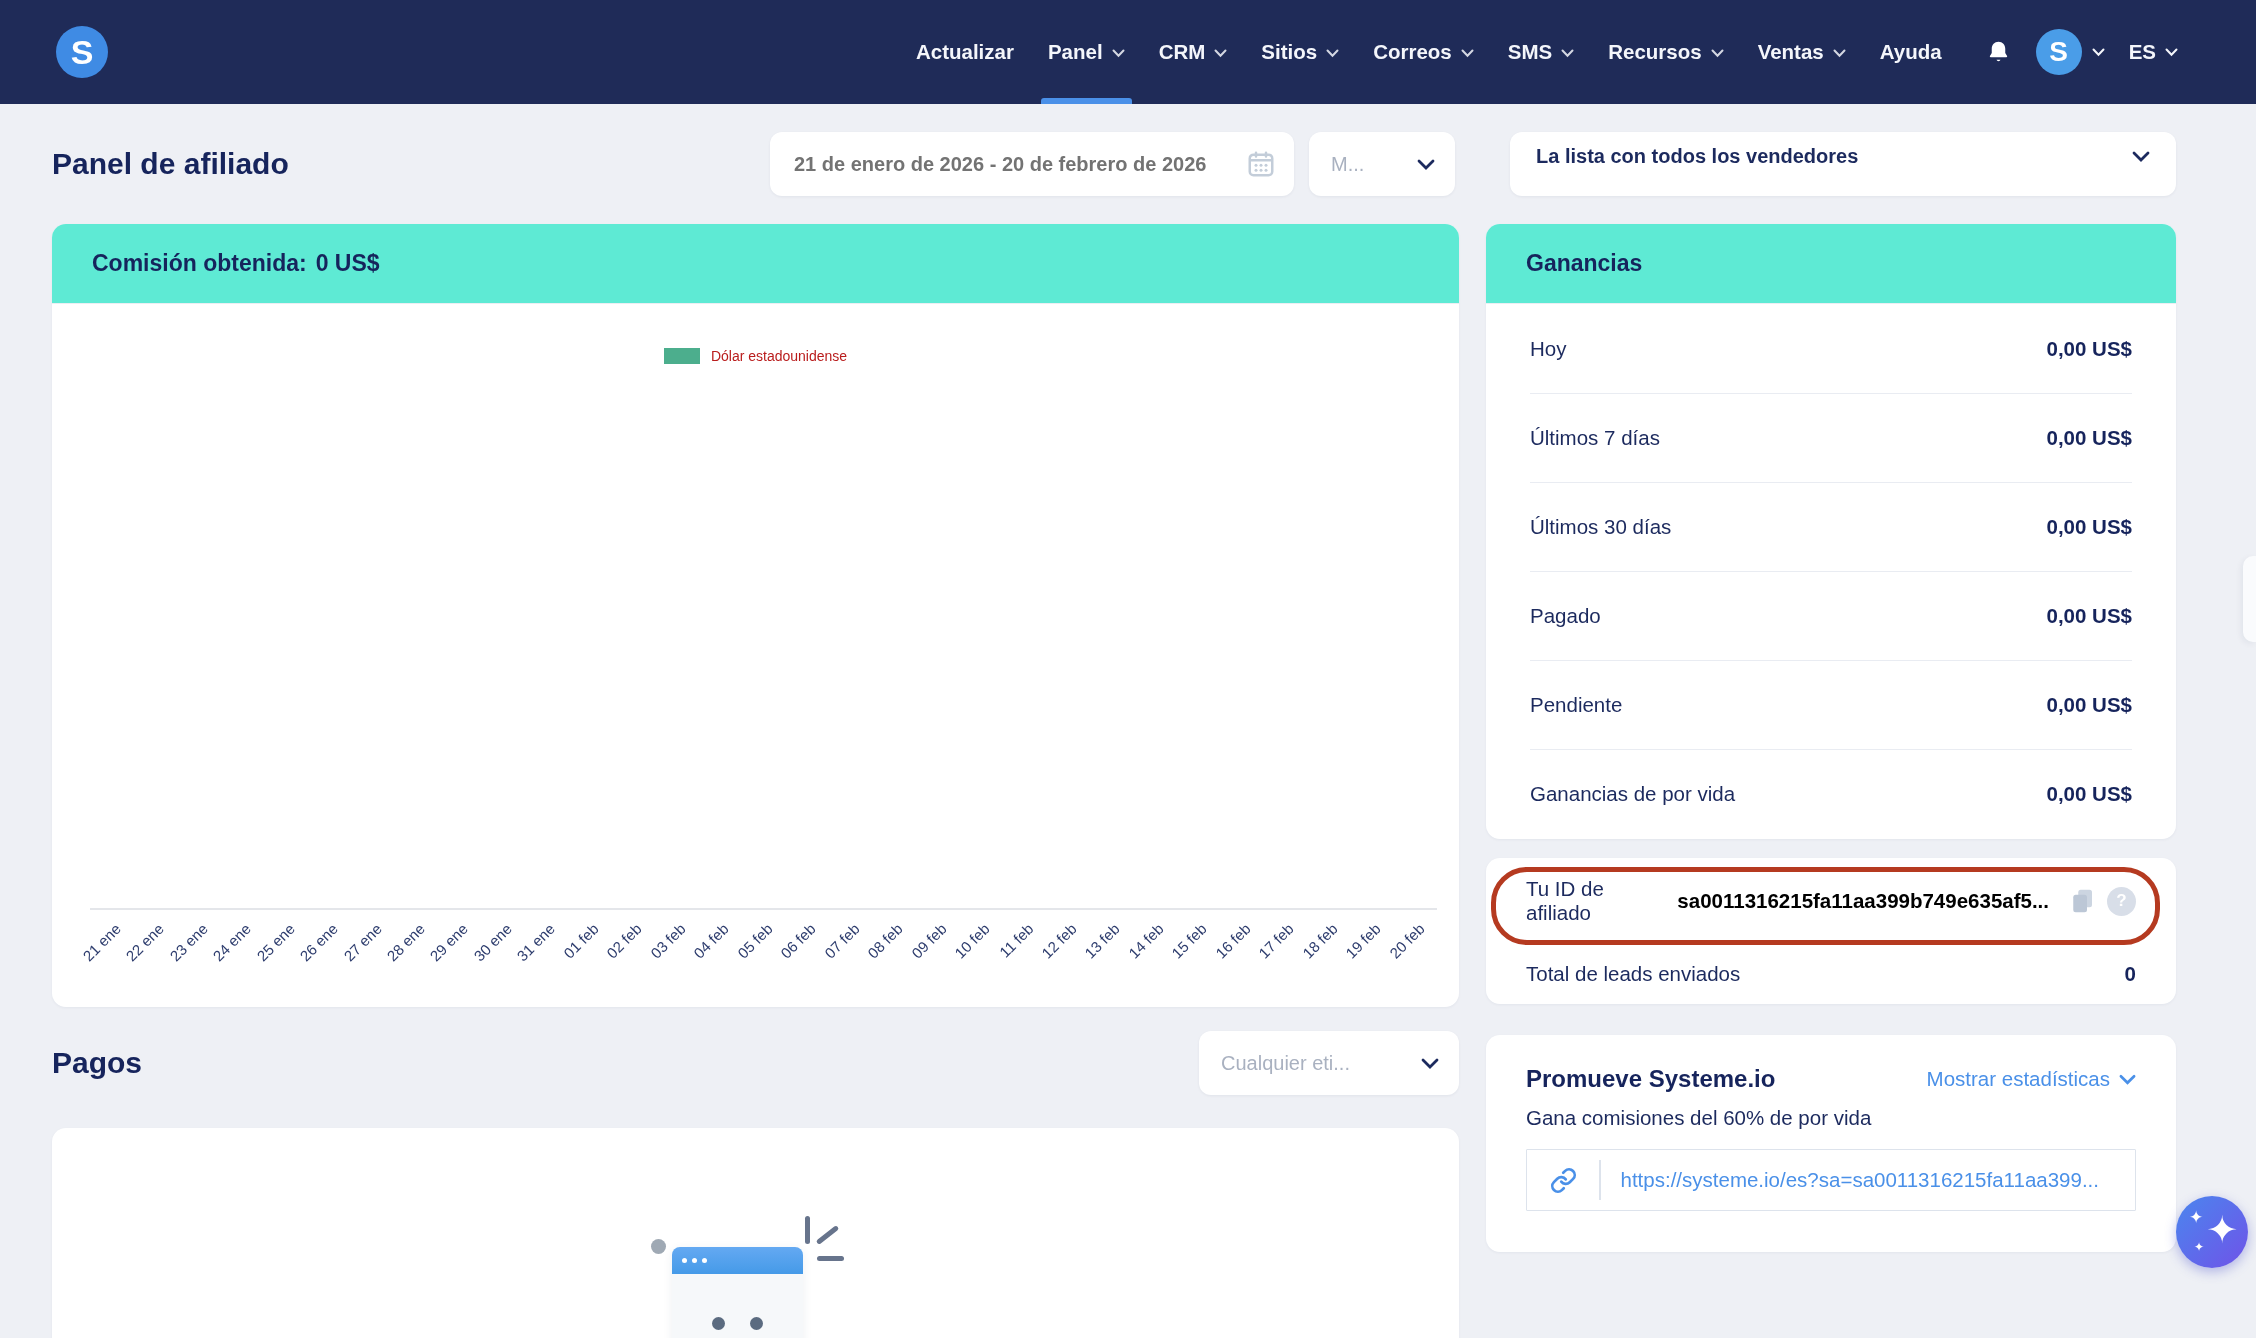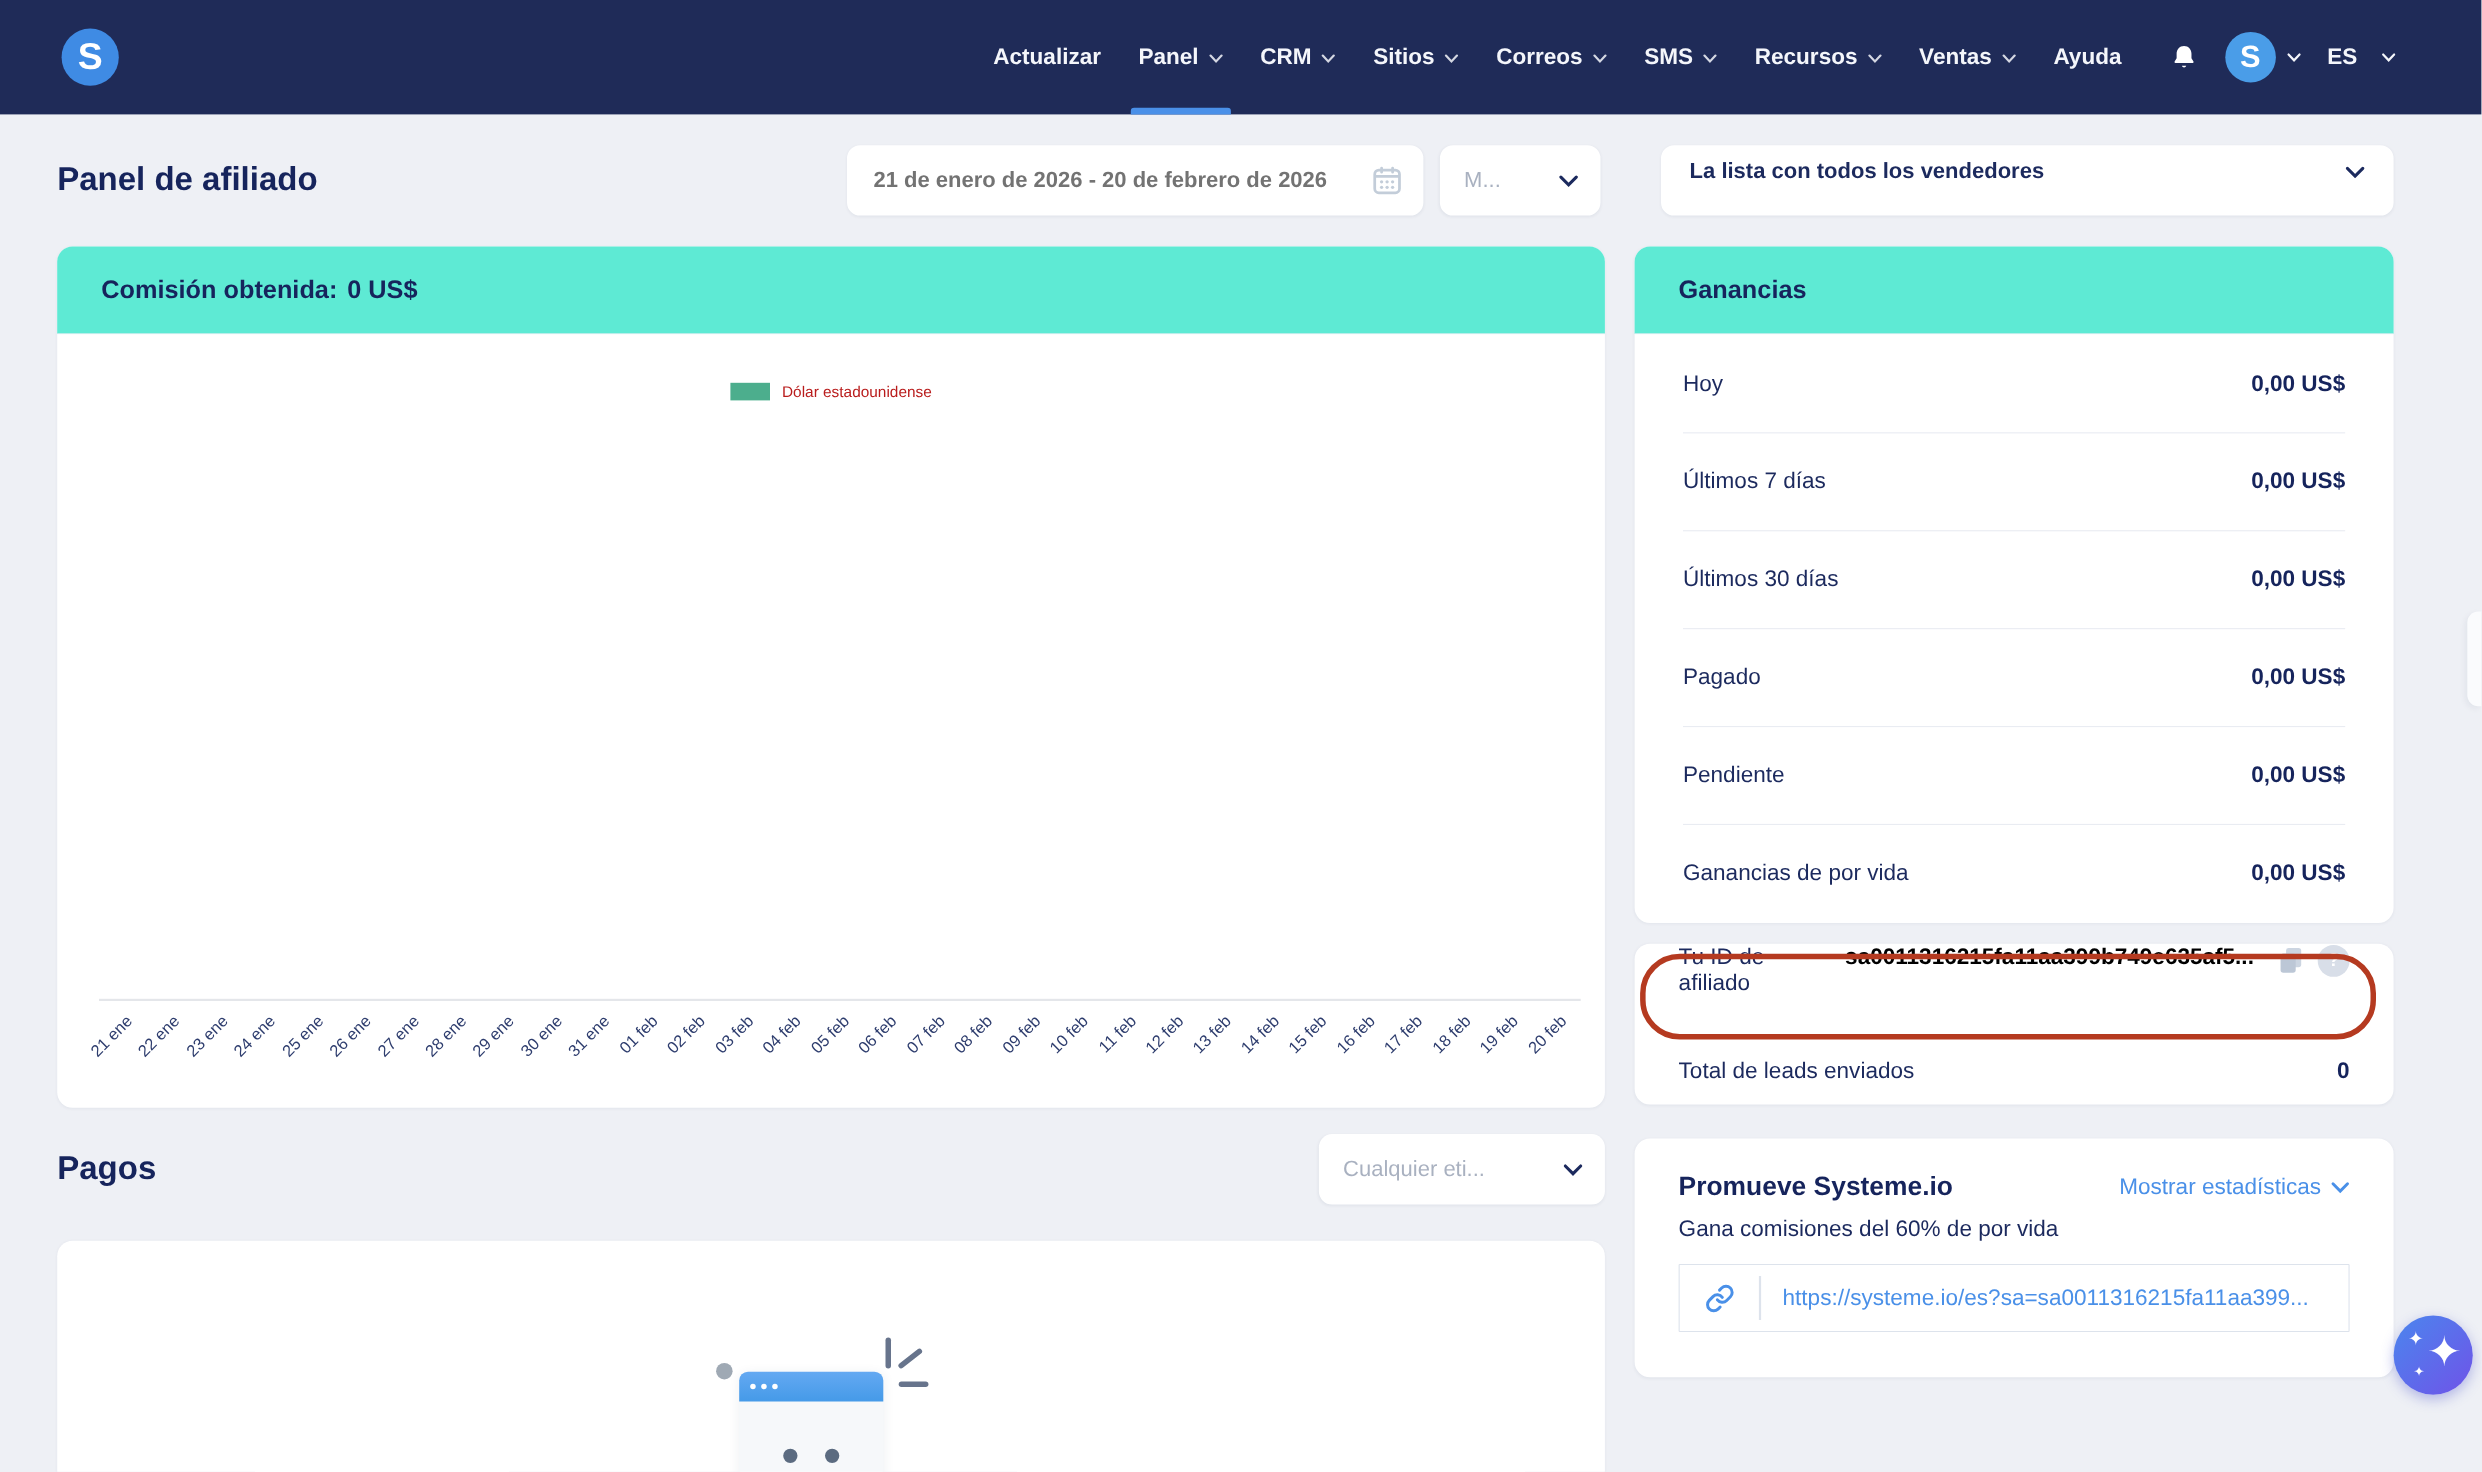--- a/index.html
+++ b/index.html
@@ -29,21 +29,21 @@
   .nav-item.active::after {
     content:""; position:absolute; left:10px; right:10px; bottom:0; height:6px;
     background:#4a90e8; border-radius:3px 3px 0 0;
   }
   .nav-chev { opacity:.85; margin-top:3px; }
   .nav-right { display:flex; align-items:center; margin-left:26px; gap:24px; }
   .avatar-circle {
     width:46px; height:46px; border-radius:50%; background:#4a9de8; color:#fff;
     font-weight:bold; font-size:28px; display:flex; align-items:center; justify-content:center;
   }
-  .lang { color:#f4f6fb; font-weight:bold; font-size:20.5px; display:flex; gap:22px; align-items:center; }
+  .lang { color:#f4f6fb; font-weight:bold; font-size:20.5px; display:flex; gap:9px; align-items:center; }
   
   .page-header {
     display:flex; align-items:center; padding:0 80px 0 52px; margin-top:28px; height:64px;
   }
   .page-title { font-size:30px; font-weight:800; color:#16245c; }
   .hdr-controls { display:flex; align-items:center; margin-left:auto; gap:15px; }
   .ctrl {
     background:#fff; border-radius:12px; height:64px; display:flex; align-items:center;
     box-shadow:0 1px 3px rgba(20,30,70,.06); cursor:pointer;
   }
@@ -78,21 +78,21 @@
     transform-origin:100% 0; white-space:nowrap; font-size:15px; color:#2e3d6e;
   }
   
   .earn-card { height:615px; }
   .g-row { margin:0 44px; height:89px; display:flex; align-items:center; }
   .g-row + .g-row { border-top:1.5px solid #e9ecf2; }
   .g-label { flex:1; font-size:20.5px; color:#1c2a5e; }
   .g-value { font-size:20.5px; font-weight:800; color:#16245c; }
   
   .aff-card { margin-top:19px; height:146px; position:relative; }
-  .aff-row1 { height:86px; display:flex; align-items:flex-start; padding:0 40px; gap:12px; }
+  .aff-row1 { height:86px; display:flex; align-items:center; padding:0 40px; gap:12px; }
   .aff-label { font-size:20.5px; color:#1c2a5e; }
   .aff-id { font-size:20.5px; font-weight:800; color:#000000; }
   .aff-icons { display:flex; align-items:center; gap:10px; margin-left:6px; }
   .q-circle {
     width:29px; height:29px; border-radius:50%; background:#d8dee8; color:#fff;
     font-weight:bold; font-size:17px; display:flex; align-items:center; justify-content:center;
   }
   .highlight-ring {
     position:absolute; top:9px; left:5px; right:16px; height:78px;
     border:5px solid #b53a20; border-radius:36px; pointer-events:none;

